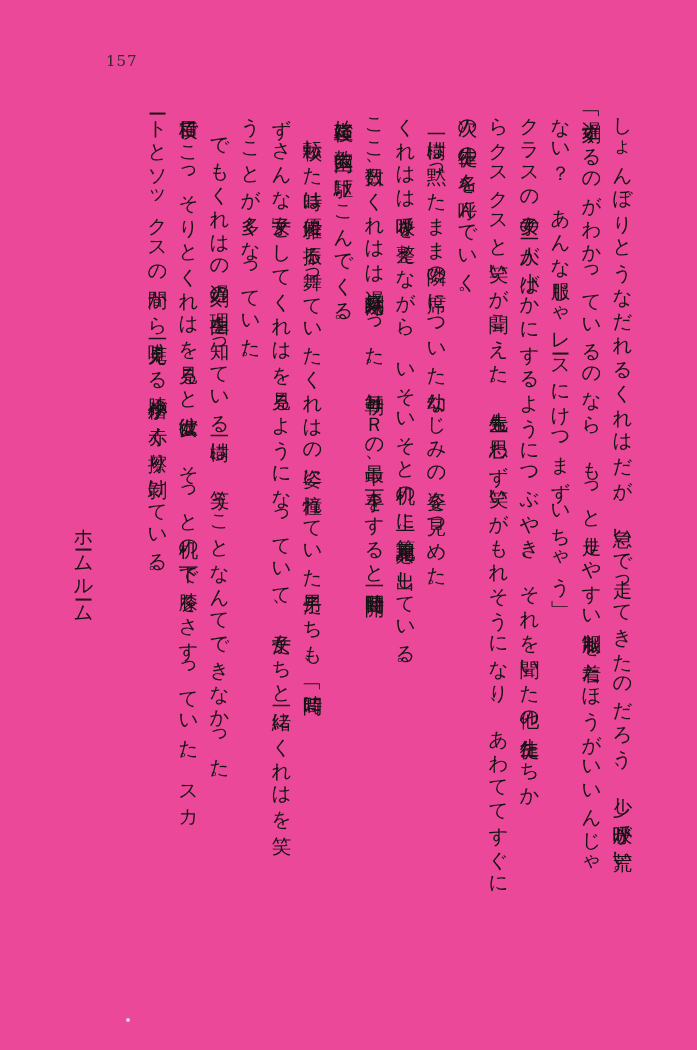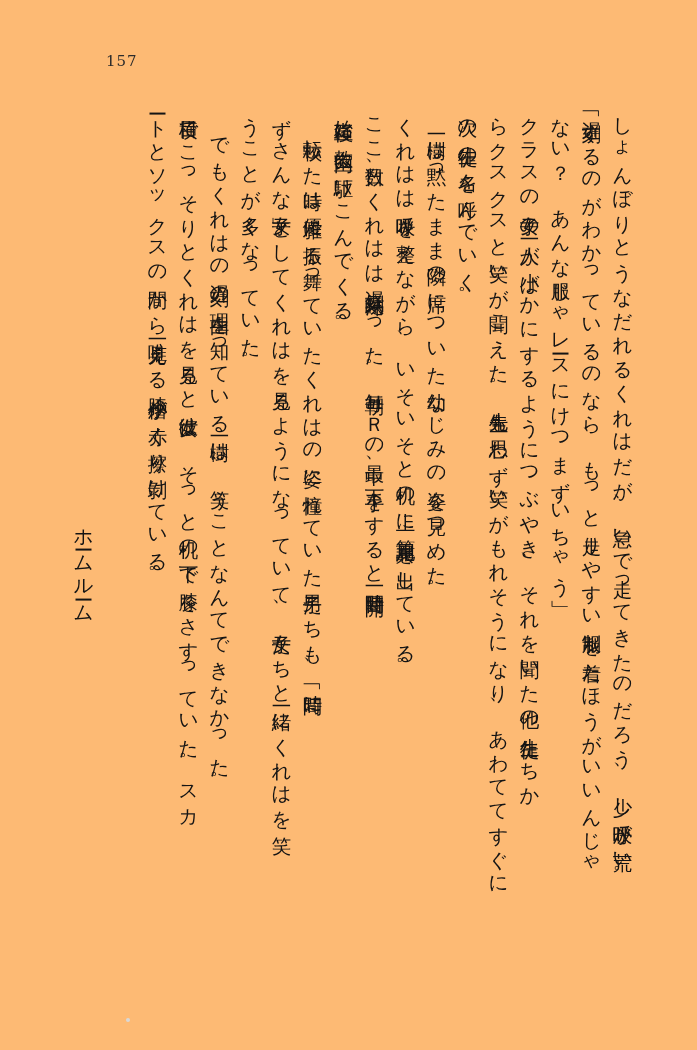--- a/index.html
+++ b/index.html
@@ -11,21 +11,21 @@
     width: 697px;
     height: 1050px;
     overflow: hidden;
     font-family: "DejaVu Serif", "Liberation Serif", serif;
     color: #1a1a1a;
   }
   .page {
     position: relative;
     width: 697px;
     height: 1050px;
-    background: #fdba74;
+    background: #ec4899;
     box-sizing: border-box;
     padding-left: 17px;
   }
   .page-number {
     position: absolute;
     top: 52px;
     left: 106px;
     font-size: 15px;
     letter-spacing: 1px;
     font-family: "DejaVu Serif", "Liberation Serif", serif;

